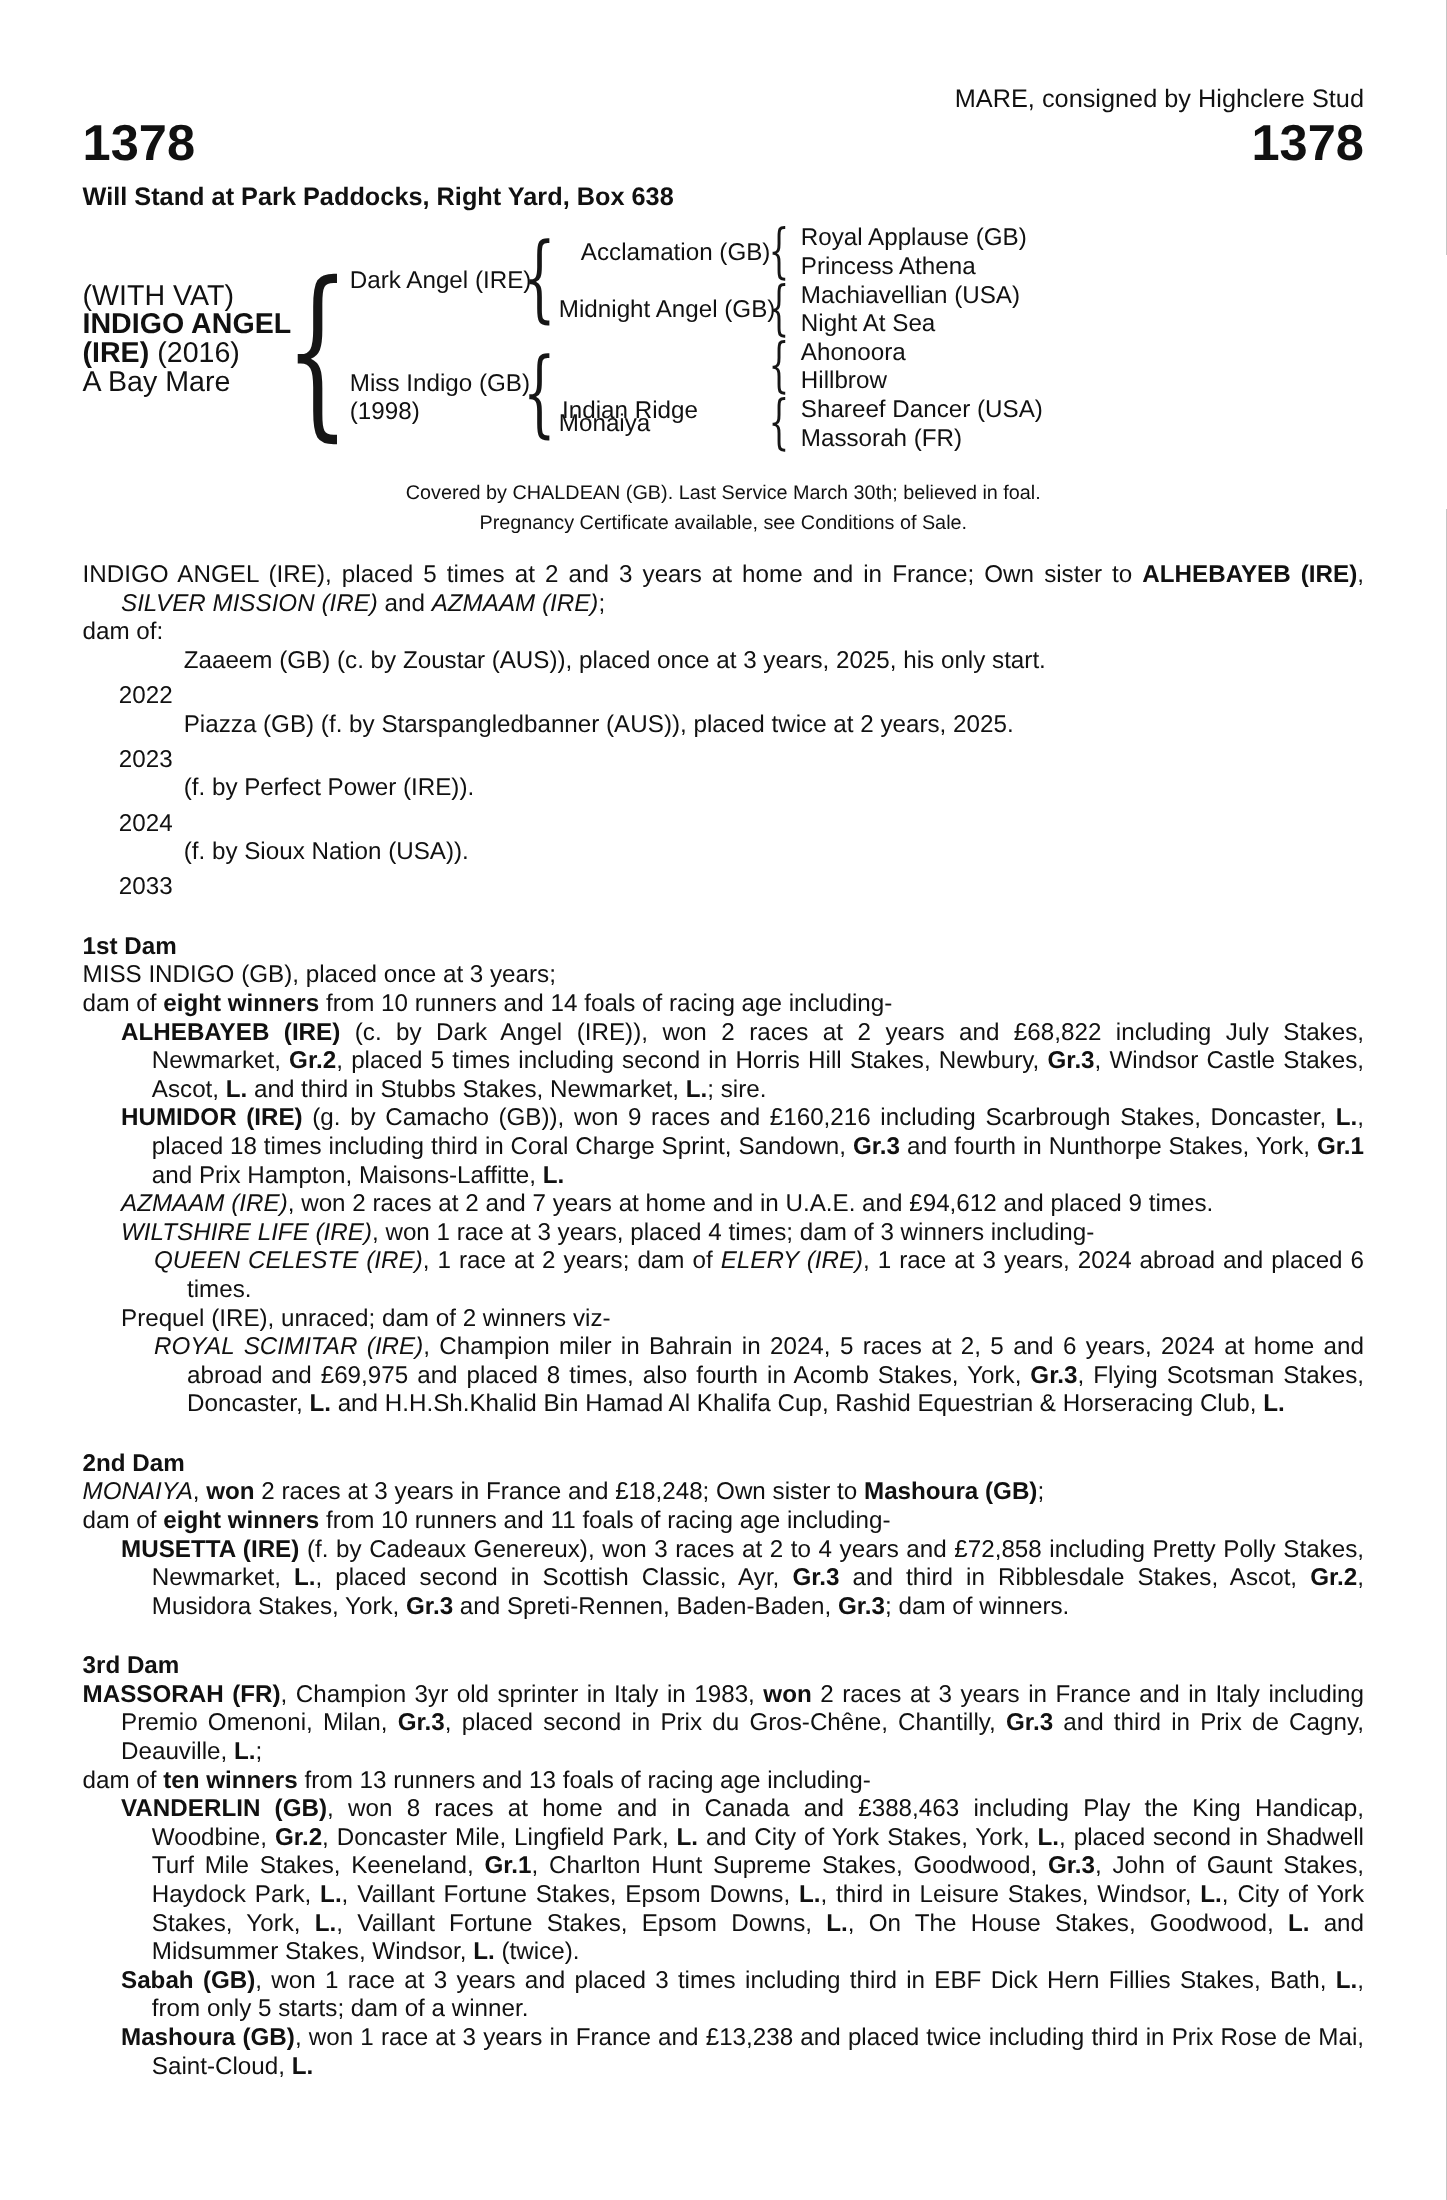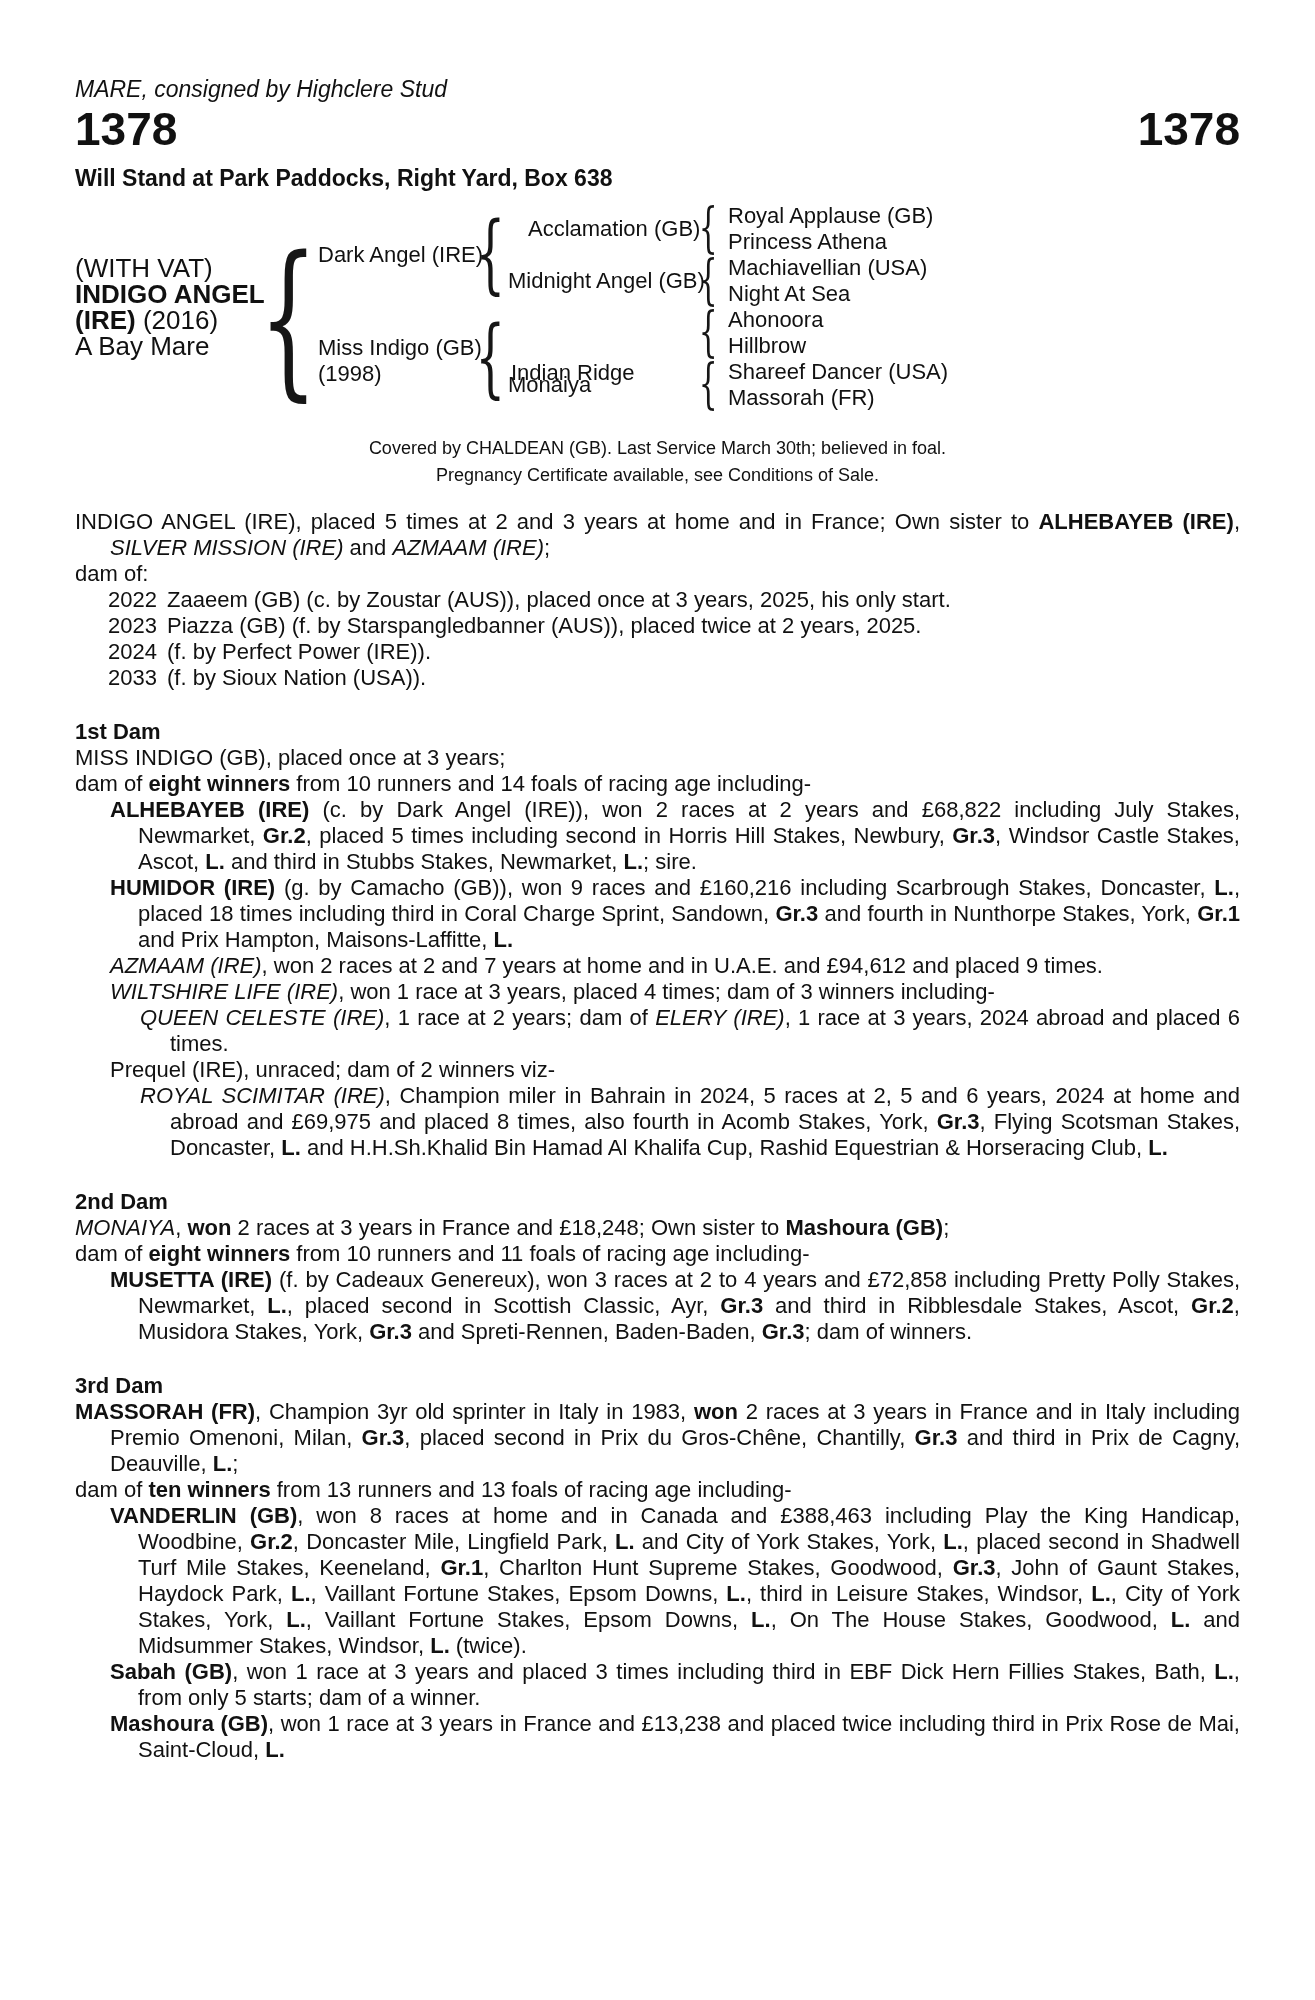--- a/index.html
+++ b/index.html
@@ -2,21 +2,21 @@
 <html><head>
 <meta charset="utf-8">
 <style>
   html,body{margin:0;padding:0;background:#9a9a9a;}
   .page{
     width:1315px;height:2000px;background:#ffffff;margin:0 auto;
     font-family:"Liberation Sans",sans-serif;color:#111;position:relative;
     overflow:hidden;
   }
   .content{padding:0 75px;}
-  .consign-title{padding-top:76px;text-align:left;font-style:italic;font-size:23px;line-height:27px;}
+  .consign-title{padding-top:76px;text-align:right;font-size:23px;line-height:27px;}
   .lot-row{display:flex;justify-content:space-between;align-items:flex-start;font-size:46px;font-weight:bold;line-height:44px;margin-top:4px;}
   .stand-note{font-weight:bold;font-size:23px;line-height:27px;margin-top:14px;}
 
   
   .pedigree{position:relative;height:222px;margin-top:5px;font-size:22px;}
   .ped-item{position:absolute;white-space:nowrap;line-height:22px;}
   .ped-root{position:absolute;left:0;top:58px;width:210px;line-height:26px;font-size:26px;}
   .ped-root .bold-name{font-weight:bold;}
   .g1-sire{left:243px;top:47px;}
   .g1-dam{left:243px;top:138px;line-height:26px;}
@@ -51,21 +51,21 @@
   .body-root{margin-top:20px;font-size:22px;line-height:26px;}
   .para{margin:0;text-align:justify;}
   .p-flush{padding-left:0;}
   .hang0{padding-left:35px;text-indent:-35px;}
   .hang1{padding-left:63px;text-indent:-28px;}
   .hang2{padding-left:95px;text-indent:-30px;}
   .bold{font-weight:bold;}
   .italic{font-style:italic;}
   .dam-heading{font-weight:bold;}
   .produce-row{display:flex;padding-left:33px;}
-  .produce-year{width:59px;flex:none;}
+  .produce-year{width:59px;flex:none;margin-top:32px;}
   .produce-text{flex:1;}
   .gap{height:28px;}
 </style>
 </head>
 <body>
 
 <div class="page">
   <div class="content">
 
     <div class="consign-title">MARE, consigned by Highclere Stud</div>

